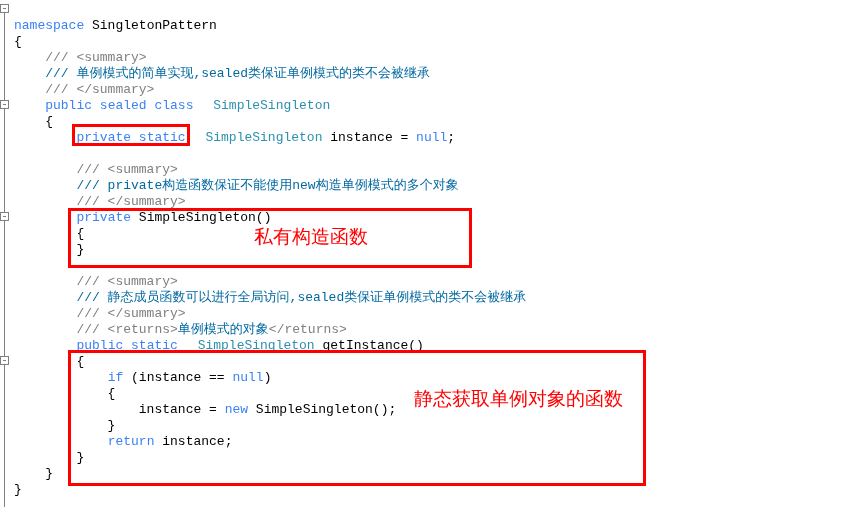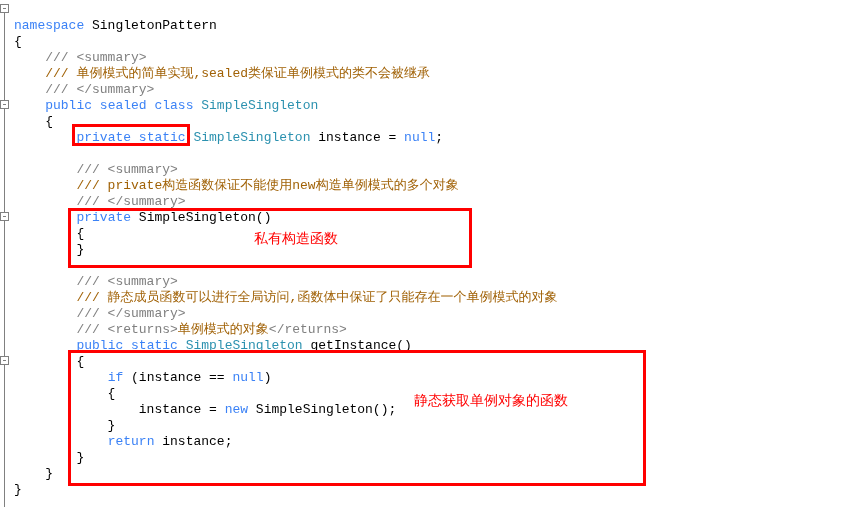--- a/index.html
+++ b/index.html
@@ -47,33 +47,33 @@
     left: 2px; right: 2px; top: 3px; height: 1px;
   }
   .code {
     position: absolute;
     left: 14px;
     top: 2px;
     white-space: pre;
     color: #000;
   }
   .kw { color: #3b82f6; }
-  .type { color: #2b91af; }
+  .type { color: #2b91af; margin-left: 12px; }
   .comment { color: #808080; font-family: Liberation Mono, monospace; }
-  .doc { color: #a16207; }
+  .doc { color: #0369a1; }
   .redbox {
     position: absolute;
     border: 3px solid #ff0000;
     box-sizing: border-box;
   }
   .annot {
     position: absolute;
     color: #ff0000;
-    font-family: Liberation Sans, sans-serif;
-    font-size: 14px;
+    font-family: Liberation Mono, monospace;
+    font-size: 19px;
   }
 </style>
 </head>
 <body>
 
 <div class="outline">
   <div class="marker" style="top:2px"></div>
   <div class="bar" style="top:11px;height:494px"></div>
   <div class="marker" style="top:98px"></div>
   <div class="marker" style="top:210px"></div>
@@ -91,21 +91,21 @@
 <span>        </span><span class="kw">private</span><span class="kw"> static</span><span class="type"> SimpleSingleton</span><span> instance = </span><span class="kw">null</span><span>;</span>
 
 <span class="comment">        /// &lt;summary&gt;</span>
 <span class="doc">        /// private构造函数保证不能使用new构造单例模式的多个对象</span>
 <span class="comment">        /// &lt;/summary&gt;</span>
 <span>        </span><span class="kw">private</span><span> SimpleSingleton()</span>
 <span>        {</span>
 <span>        }</span>
 
 <span class="comment">        /// &lt;summary&gt;</span>
-<span class="doc">        /// 静态成员函数可以进行全局访问,函数体中保证了只能存在一个单例模式的对象</span>
+<span class="doc">        /// 静态成员函数可以进行全局访问,sealed类保证单例模式的类不会被继承</span>
 <span class="comment">        /// &lt;/summary&gt;</span>
 <span class="comment">        /// &lt;returns&gt;</span><span class="doc">单例模式的对象</span><span class="comment">&lt;/returns&gt;</span>
 <span>        </span><span class="kw">public</span><span class="kw"> static</span><span class="type"> SimpleSingleton</span><span> getInstance()</span>
 <span>        {</span>
 <span>            </span><span class="kw">if</span><span> (instance == </span><span class="kw">null</span><span>)</span>
 <span>            {</span>
 <span>                instance = </span><span class="kw">new</span><span> SimpleSingleton();</span>
 <span>            }</span>
 <span>            </span><span class="kw">return</span><span> instance;</span>
 <span>        }</span>

